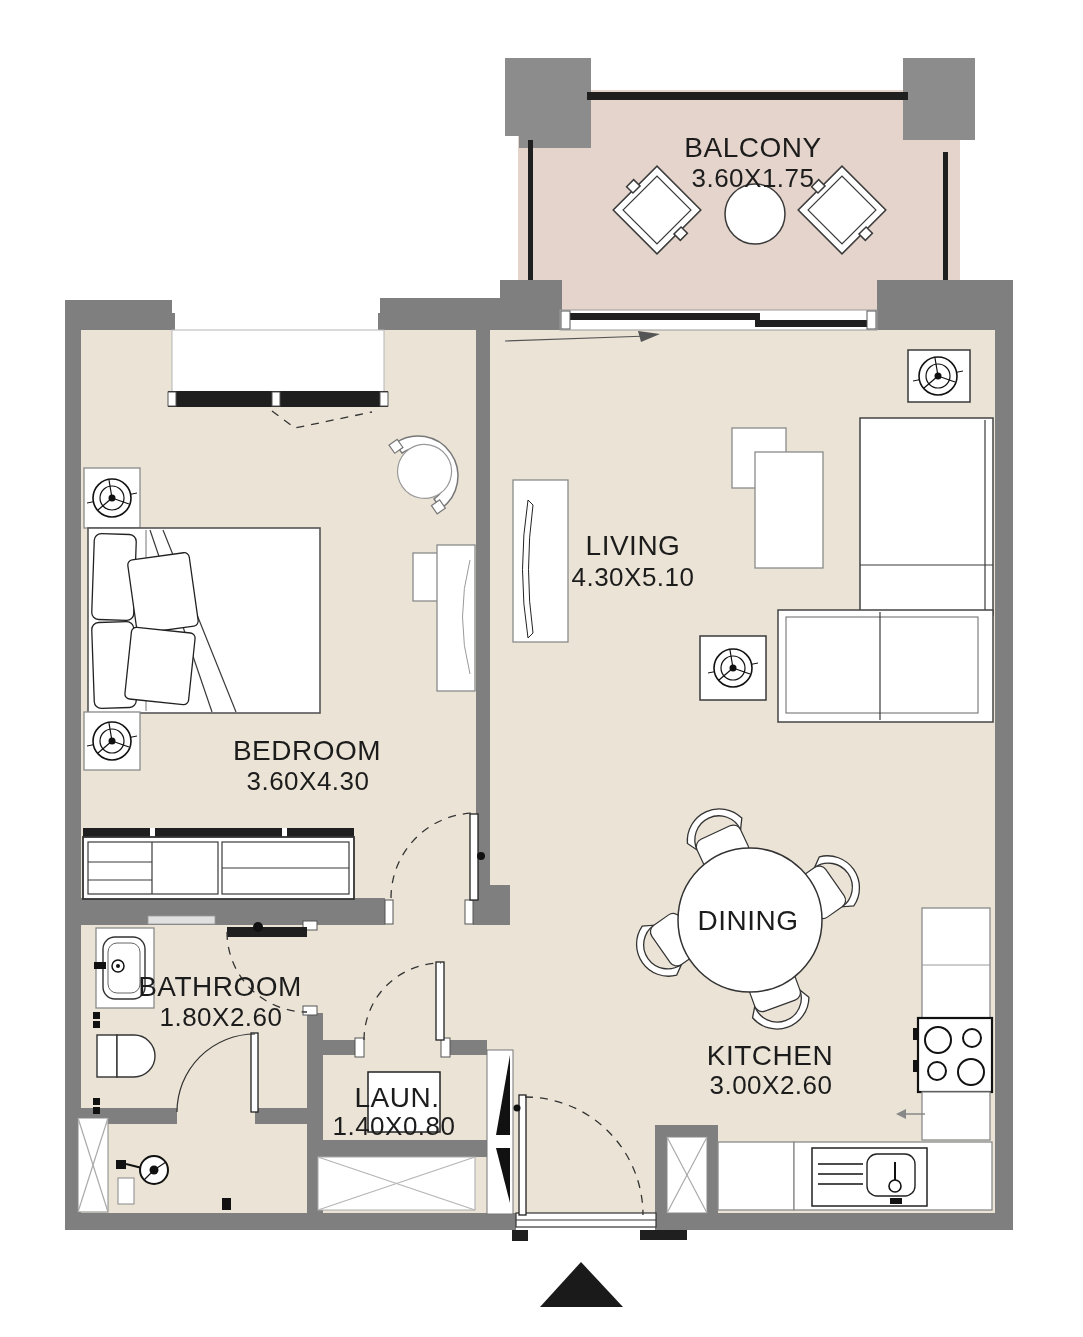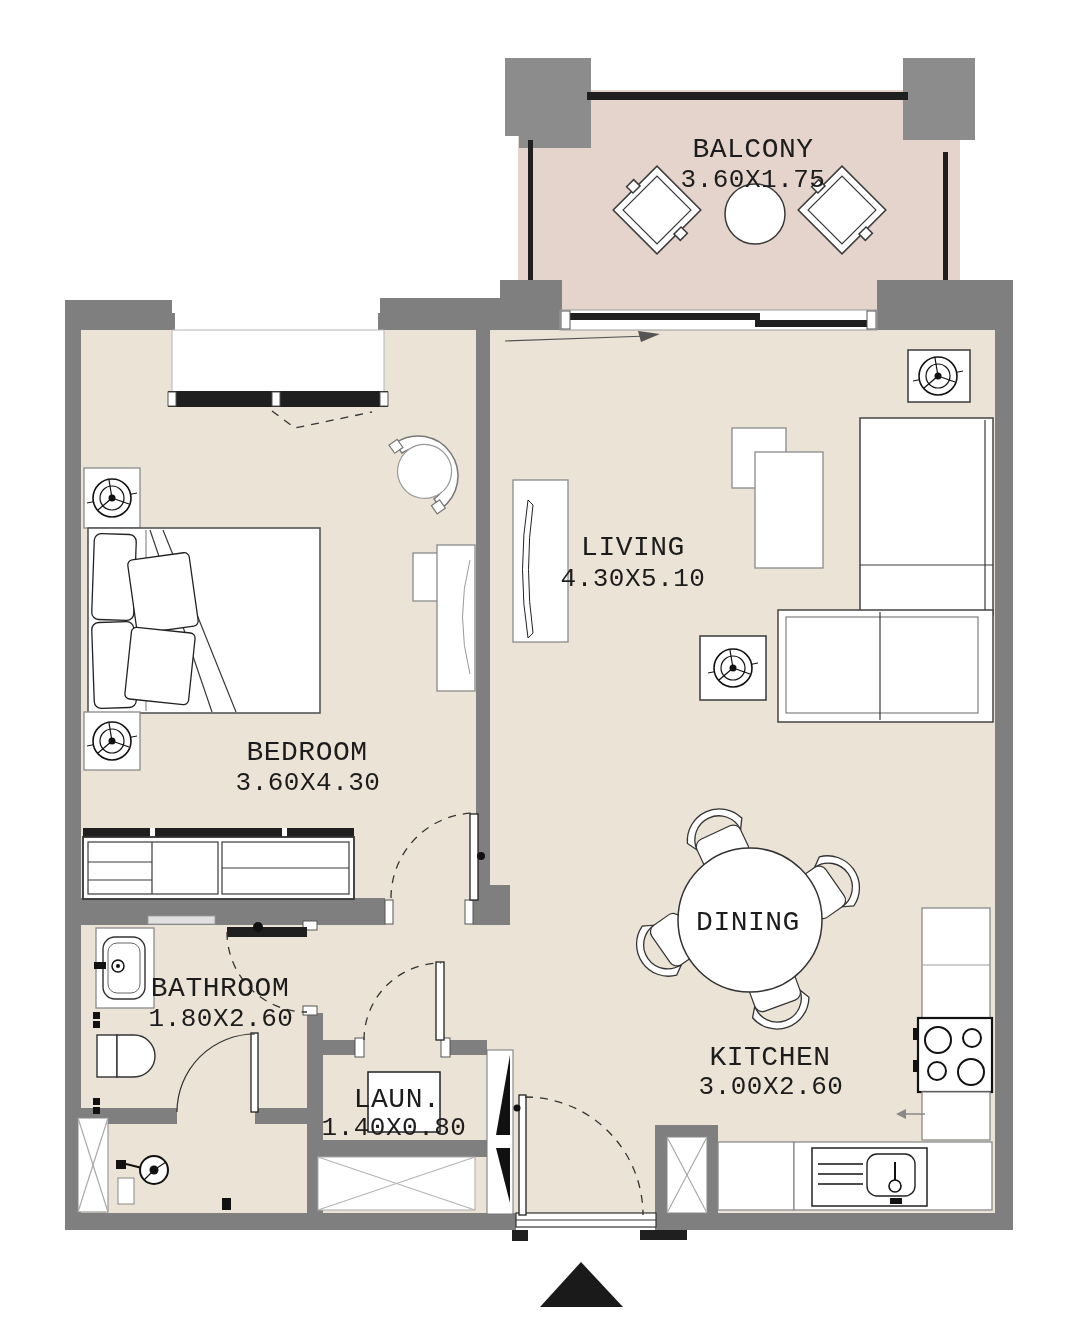--- a/index.html
+++ b/index.html
@@ -1,17 +1,17 @@
 <!DOCTYPE html>
 <html><head>
 <meta charset="utf-8">
 <style>
   html,body{margin:0;padding:0;background:#ffffff;}
   .stage{position:relative;width:1083px;height:1337px;background:#ffffff;overflow:hidden;
-         font-family:Liberation Mono, monospace;}
+         font-family:Liberation Sans, sans-serif;}
   svg{display:block;}
   .wall{fill:#7f7f7f;stroke:none;}
   .pillar{fill:#8c8c8c;}
   .floor{fill:#ebe4d6;}
   .bfloor{fill:#e4d4cb;}
   .furn{fill:#ffffff;stroke:#3a3a3a;stroke-width:1.5;}
   .furnlt{fill:#ffffff;stroke:#8a8a8a;stroke-width:1.3;}
   .dark{fill:#1f1f1f;}
   .thin{stroke:#3a3a3a;stroke-width:1.2;fill:none;}
   .thingray{stroke:#9a9a9a;stroke-width:1;fill:none;}

